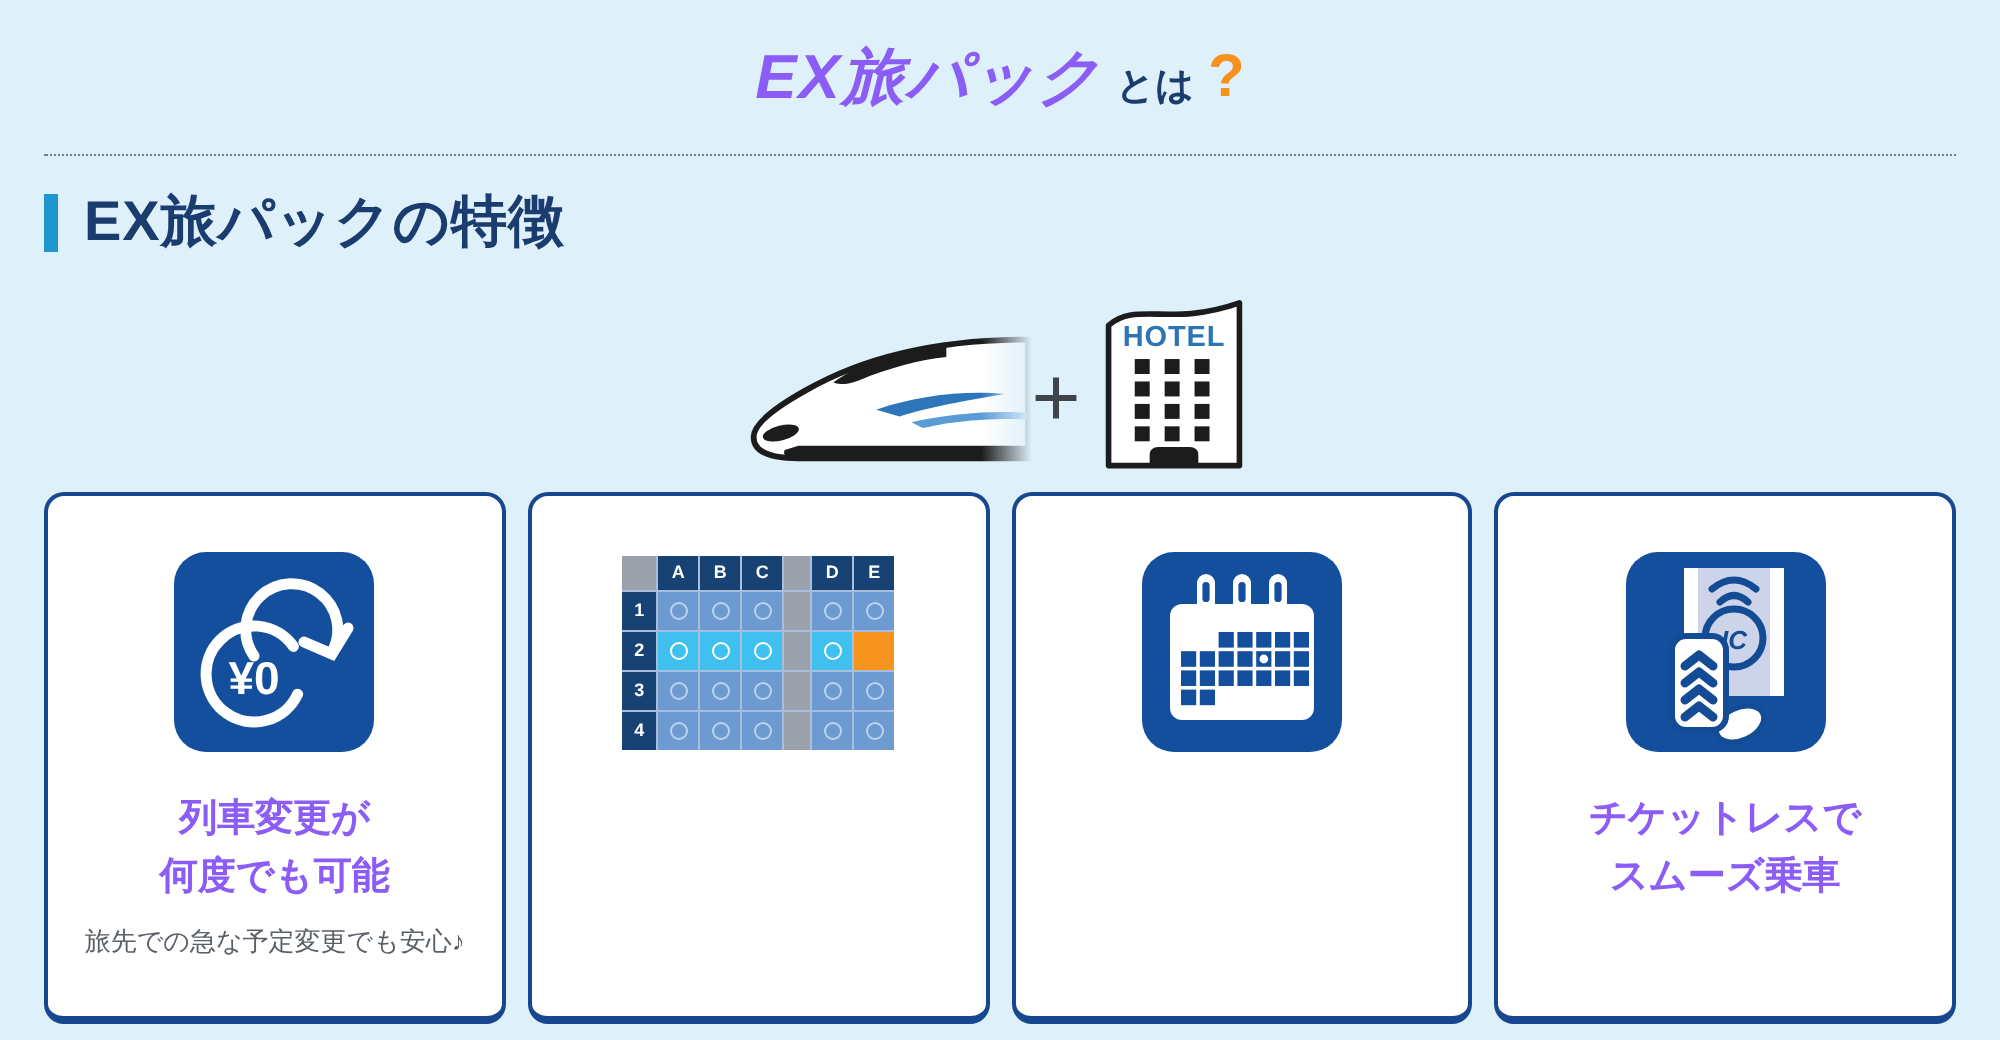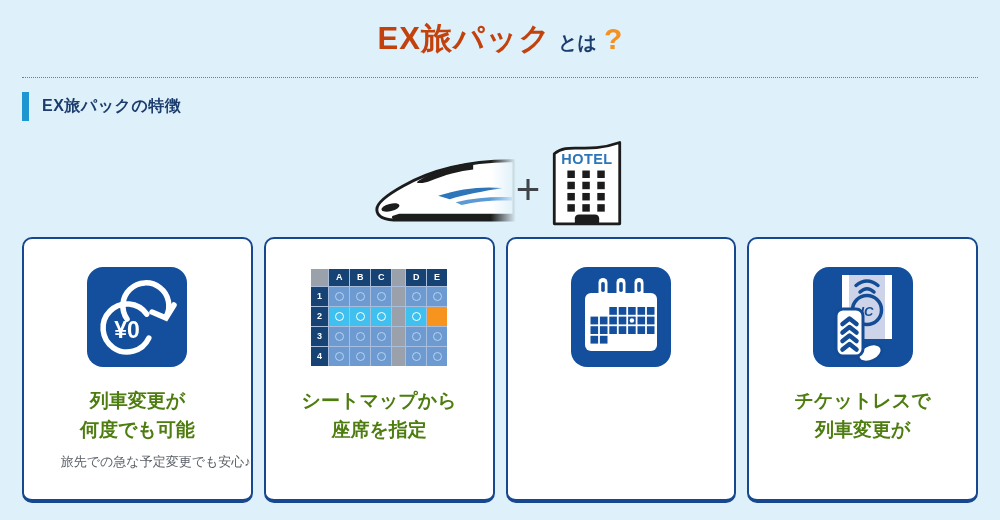--- a/index.html
+++ b/index.html
@@ -9,45 +9,45 @@
     font-family:"Liberation Sans","DejaVu Sans",sans-serif;
     color:#1b3c6e;
   }
 
   
   .hero {
     height:78px; margin:0 22px;
     border-bottom:1px dotted #6e7f8d;
     display:flex; align-items:center; justify-content:center; gap:7px;
   }
-  .t-main { font-size:31px; font-weight:bold; color:#c2410c; letter-spacing:1px; }
+  .t-main { font-size:31px; font-weight:bold; font-style:italic; color:#8b5cf6; letter-spacing:1px; }
   .t-sub  { font-size:19px; font-weight:600; color:#1b3c6e; padding-top:8px; }
   .t-q    { font-size:30px; font-weight:800; color:#f6911e; }
 
   
   .section-head { margin:14px 22px 0; display:flex; align-items:center; gap:13px; }
   .accent-bar { width:7px; height:29px; background:#1e96d2; display:inline-block; }
-  .section-head h2 { font-size:16px; font-weight:bold; color:#1b3c6e; letter-spacing:0.5px; }
+  .section-head h2 { font-size:28px; font-weight:bold; color:#1b3c6e; letter-spacing:0.5px; }
 
   
   .illustration { margin-top:4px; height:102px; display:flex; align-items:flex-end; justify-content:center; }
   .plus { font-size:42px; font-weight:300; color:#3f444b; line-height:1; margin:0 4px 16px 0; }
 
   
   .cards { margin:10px 22px 0; display:flex; gap:11px; }
   .card {
     flex:1; height:266px; background:#fff;
     border:2px solid #17488f; border-bottom-width:4px; border-radius:10px;
     text-align:center; padding-top:26px;
   }
   .icon-area { height:104px; display:flex; align-items:center; justify-content:center; margin-bottom:17px; }
   .icon-tile { width:100px; height:100px; background:#134f9c; border-radius:16px;
                display:flex; align-items:center; justify-content:center; }
-  .card-title { font-size:19px; font-weight:bold; color:#4d7c0f; line-height:1.55; white-space:pre-line; }
-  .card-sub   { font-size:13px; color:#5a6067; line-height:1.65; margin-top:6px; white-space:pre-line;text-align:right; }
+  .card-title { font-size:19px; font-weight:bold; color:#8b5cf6; line-height:1.55; white-space:pre-line; }
+  .card-sub   { font-size:13px; color:#5a6067; line-height:1.65; margin-top:6px; white-space:pre-line; }
 
   
   .seatmap {
     display:grid;
     grid-template-columns:17px 20px 20px 20px 13px 20px 20px;
     grid-template-rows:17px 19px 19px 19px 19px;
     gap:1px; background:#a9bedc;
   }
   .sm-cell { display:flex; align-items:center; justify-content:center; }
   .sm-corner,.sm-aisle { background:#9aa1aa; }
@@ -204,22 +204,20 @@
           </div>
           <div class="sm-cell sm-aisle"></div>
           <div class="sm-cell sm-seat">
             <span class="sm-circle"></span>
           </div>
           <div class="sm-cell sm-seat">
             <span class="sm-circle"></span>
           </div>
         </div>
     </div>
-    <div class="card-title">シートマップから
-座席を指定</div>
     <div class="card-sub"></div>
   </div>
 
   <div class="card">
     <div class="icon-area">
       <div class="icon-tile">
         <svg width="100" height="100" viewBox="0 0 100 100">
           <rect x="14" y="26" width="72" height="58" rx="6" fill="#ffffff"></rect>
           <g>
             <rect x="27.5" y="11" width="9" height="22" rx="4.5" fill="#ffffff"></rect>
@@ -277,16 +275,16 @@
           <g stroke="#134b94" stroke-width="4.5" fill="none" stroke-linecap="round" stroke-linejoin="round">
             <path d="M 29.5,57 L 36.5,51.5 L 43.5,57"></path>
             <path d="M 29.5,65.5 L 36.5,60 L 43.5,65.5"></path>
             <path d="M 29.5,74 L 36.5,68.5 L 43.5,74"></path>
             <path d="M 29.5,82.5 L 36.5,77 L 43.5,82.5"></path>
           </g>
         </svg>
       </div>
     </div>
     <div class="card-title">チケットレスで
-列車変更が</div>
+スムーズ乗車</div>
   </div>
 
 </div>
 
 </body></html>

